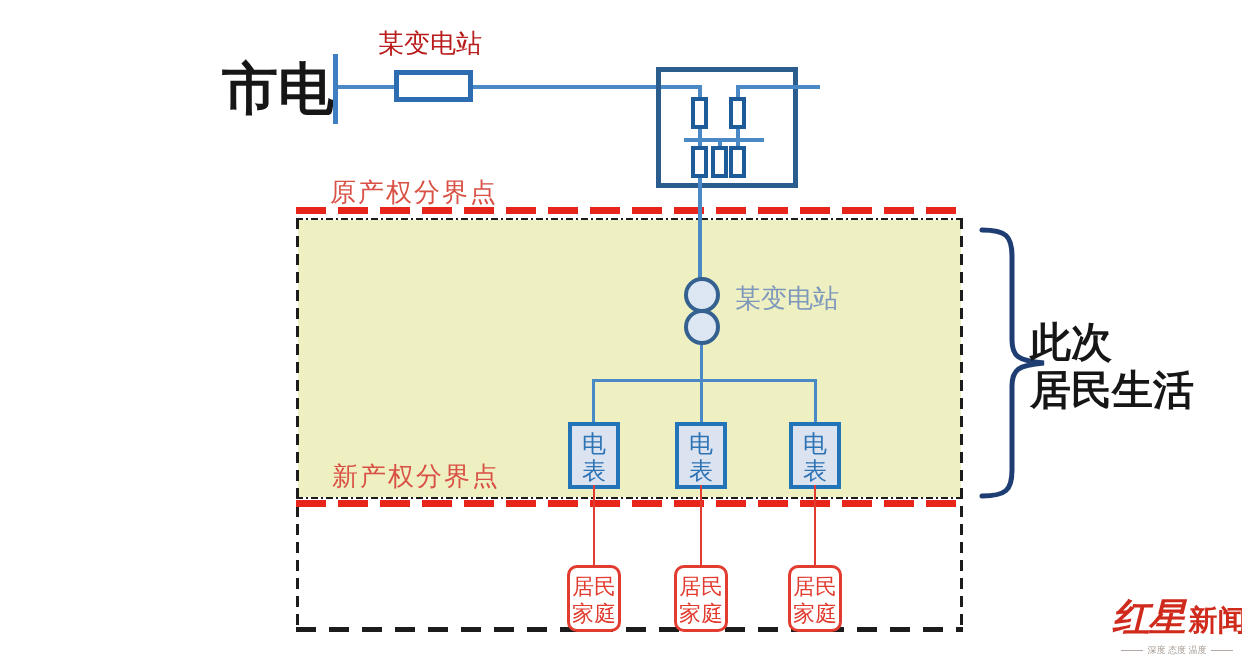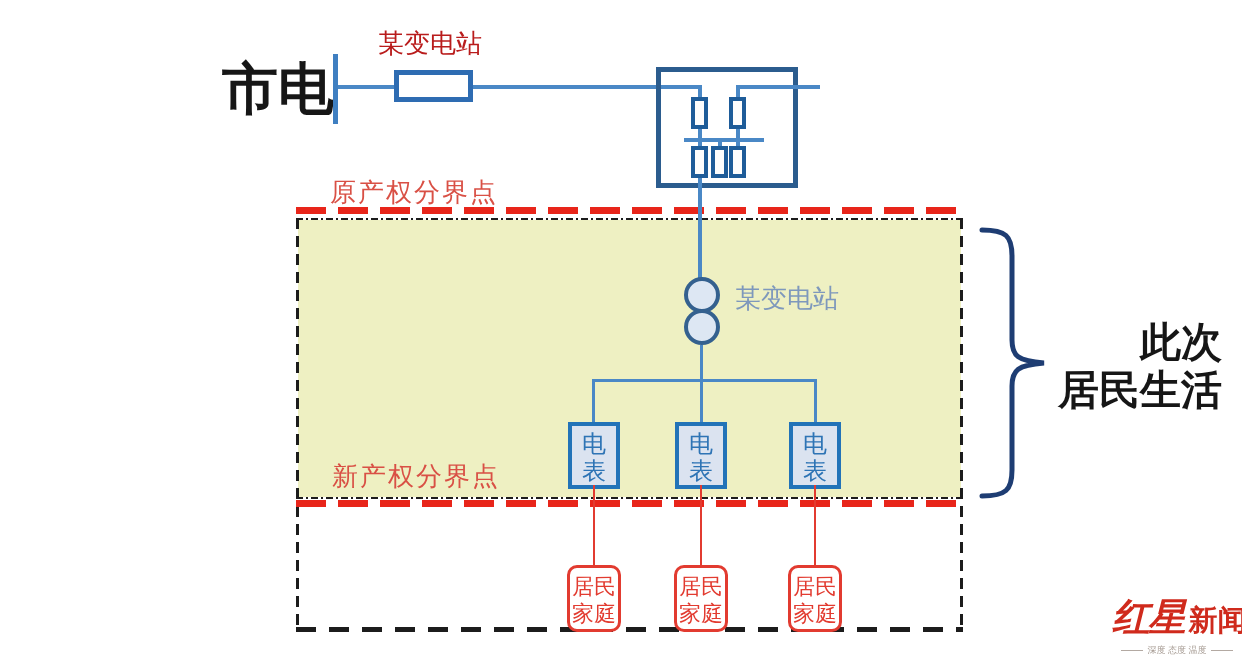--- a/index.html
+++ b/index.html
@@ -33,21 +33,21 @@
     background:repeating-linear-gradient(90deg,#1c1c1c 0 7px,rgba(0,0,0,0) 7px 10px,#1c1c1c 10px 12px,rgba(0,0,0,0) 12px 15px);
   }
   .side-dash{
     position:absolute;width:3px;
     background:repeating-linear-gradient(180deg,#1c1c1c 0 11px,rgba(0,0,0,0) 11px 18px);
   }
   .bottom-dash{
     position:absolute;height:5px;
     background:repeating-linear-gradient(90deg,#1c1c1c 0 20px,rgba(0,0,0,0) 20px 33px);
   }
-  .black-big{color:#161616;text-align:right;}
+  .black-big{color:#161616;text-align:left;}
   .circle{
     position:absolute;width:28px;height:28px;border-radius:50%;
     background:#dde7f3;border:4px solid #34618f;
   }
   .logo-tagline-row{display:flex;align-items:center;justify-content:center;gap:4px;margin-top:1px;}
   .logo-dash{height:1px;width:22px;background:#b3a9a2;}
 </style>
 </head>
 <body>
 

